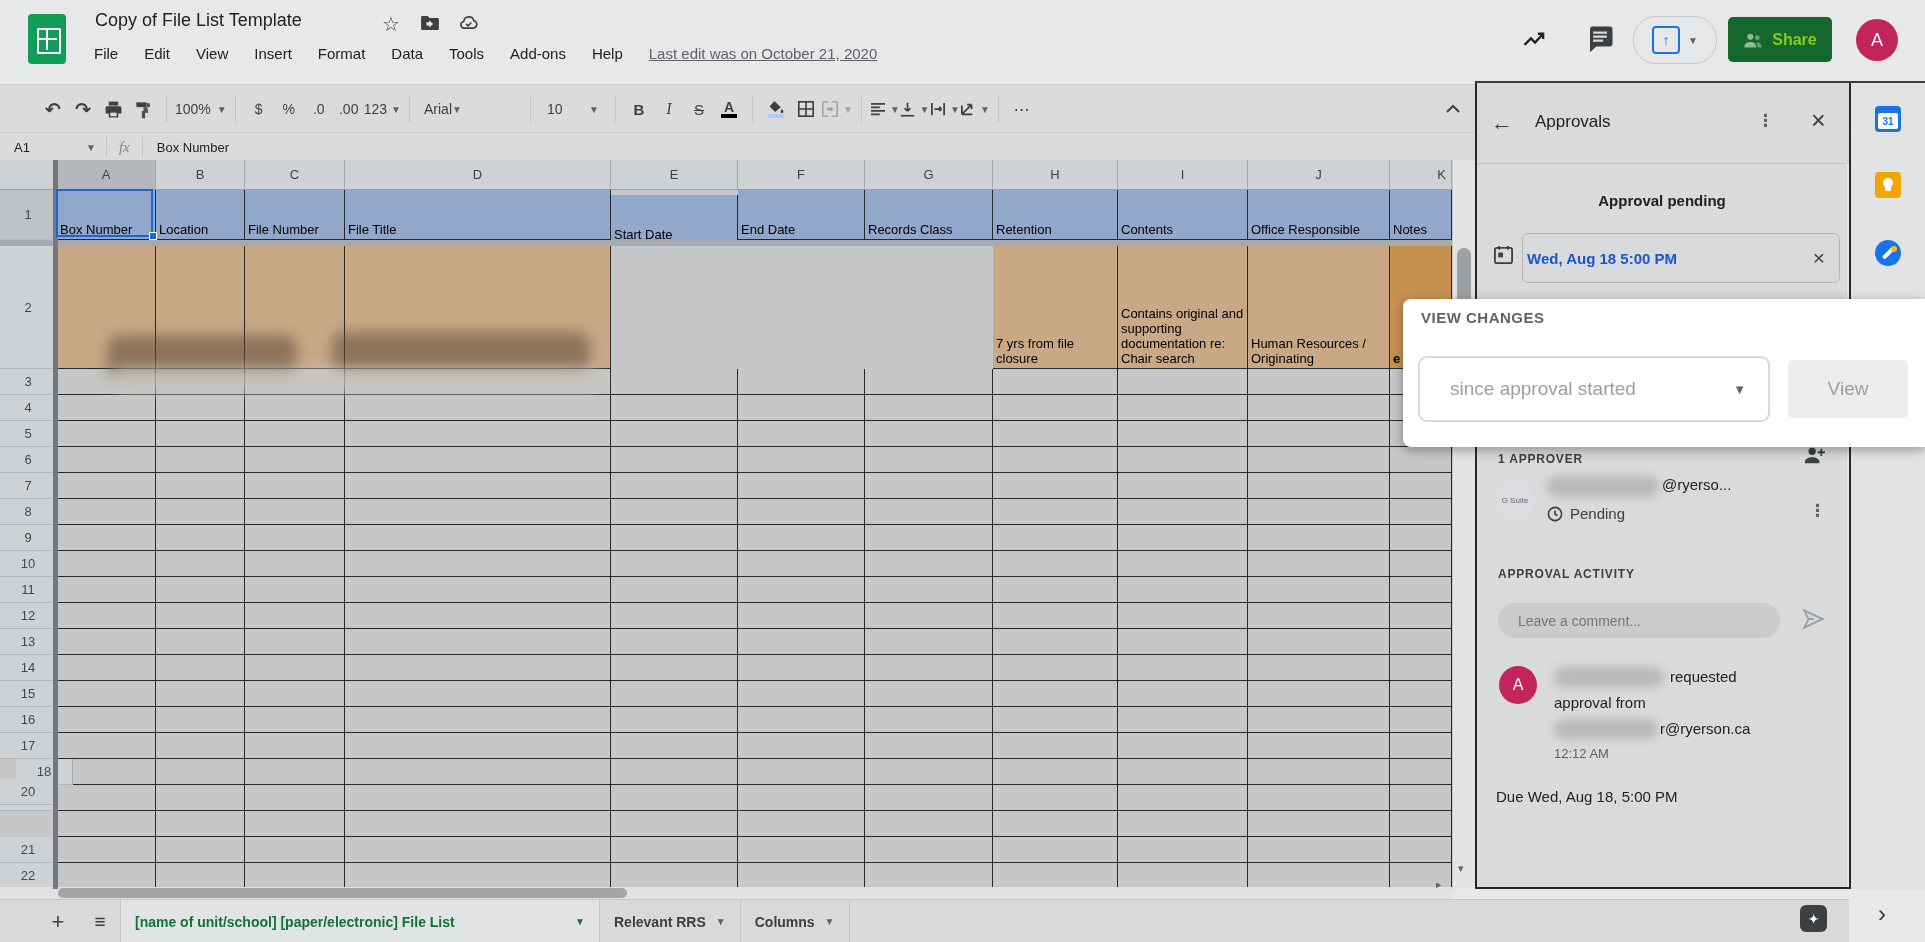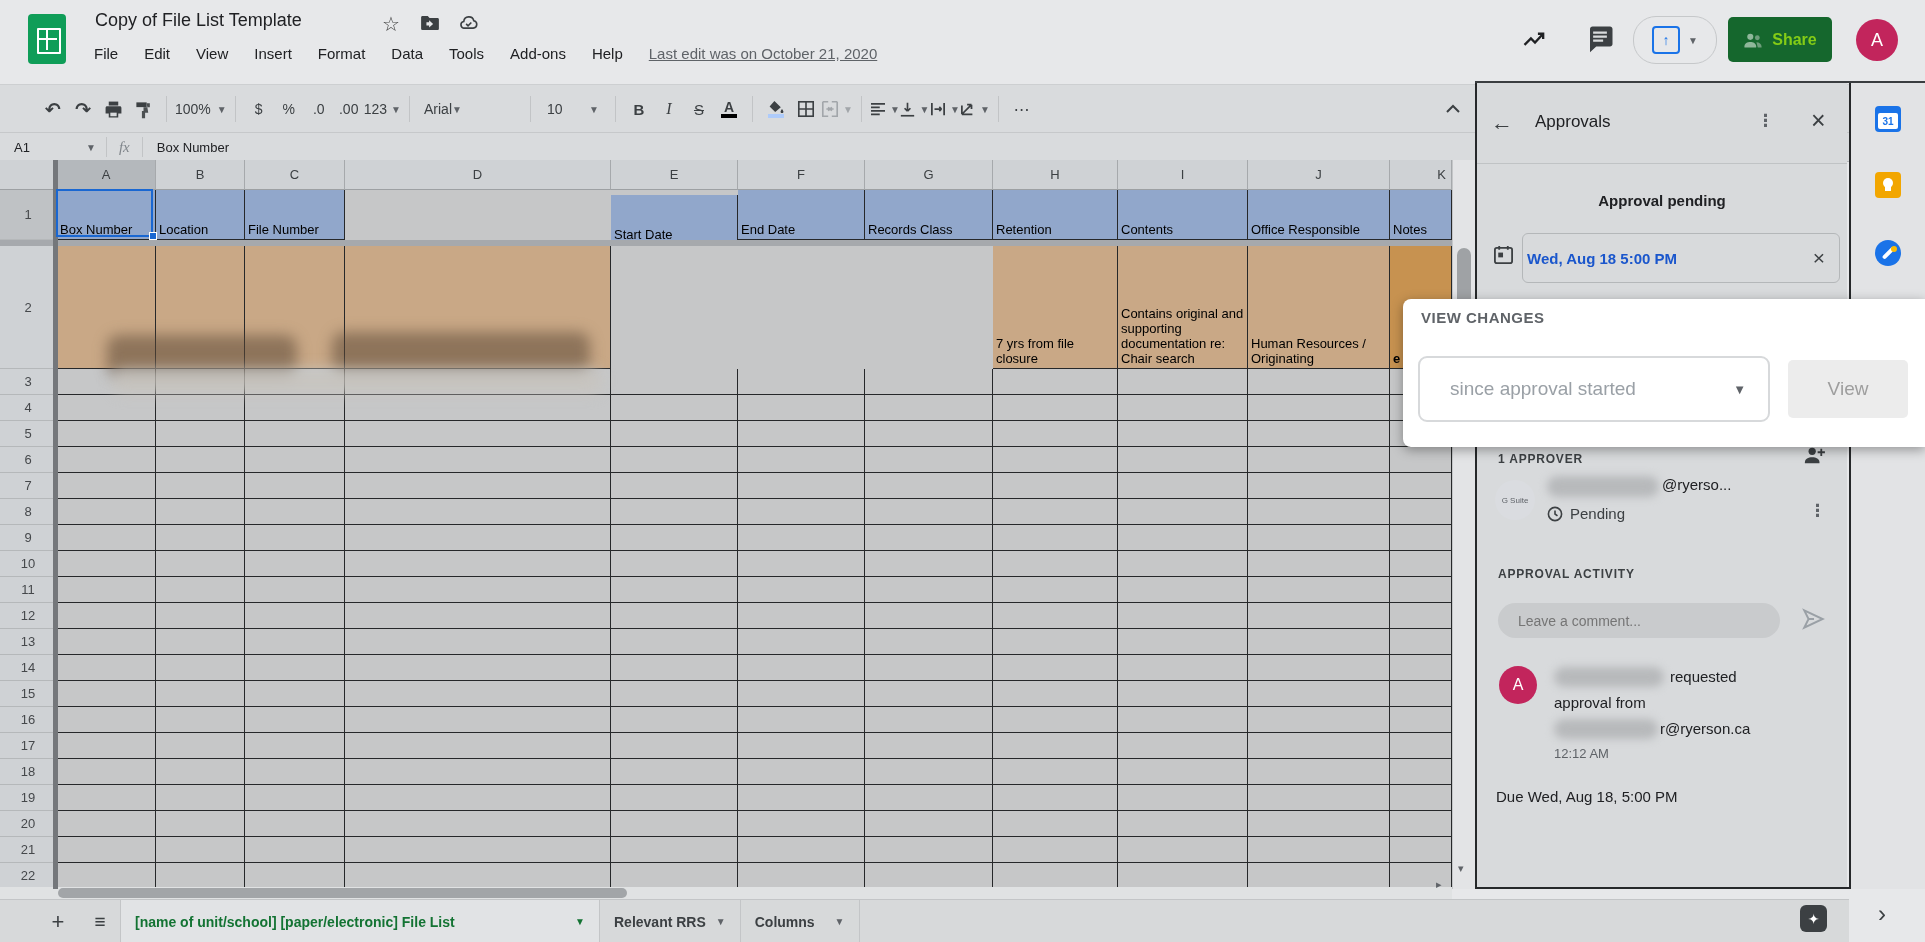--- a/index.html
+++ b/index.html
@@ -301,20 +301,21 @@
       <div class="cell empty" style="left: 245px; top: 495px; width: 100px; height: 26px;"></div>
       <div class="cell empty" style="left: 245px; top: 521px; width: 100px; height: 26px;"></div>
       <div class="cell empty" style="left: 245px; top: 547px; width: 100px; height: 26px;"></div>
       <div class="cell empty" style="left: 245px; top: 573px; width: 100px; height: 26px;"></div>
       <div class="cell empty" style="left: 245px; top: 599px; width: 100px; height: 26px;"></div>
       <div class="cell empty" style="left: 245px; top: 625px; width: 100px; height: 26px;"></div>
       <div class="cell empty" style="left: 245px; top: 651px; width: 100px; height: 26px;"></div>
       <div class="cell empty" style="left: 245px; top: 677px; width: 100px; height: 26px;"></div>
       <div class="cell empty" style="left: 245px; top: 703px; width: 100px; height: 26px;"></div>
       <div class="colhdr" style="left: 345px; top: 0px; width: 266px; height: 30px;">D</div>
+      <div class="cell hdr" style="left: 345px; top: 30px; width: 266px; height: 50px;">File Title</div>
       <div class="cell row2" style="left: 345px; top: 86px; width: 266px; height: 123px;"></div>
       <div class="cell empty" style="left: 345px; top: 209px; width: 266px; height: 26px;"></div>
       <div class="cell empty" style="left: 345px; top: 235px; width: 266px; height: 26px;"></div>
       <div class="cell empty" style="left: 345px; top: 261px; width: 266px; height: 26px;"></div>
       <div class="cell empty" style="left: 345px; top: 287px; width: 266px; height: 26px;"></div>
       <div class="cell empty" style="left: 345px; top: 313px; width: 266px; height: 26px;"></div>
       <div class="cell empty" style="left: 345px; top: 339px; width: 266px; height: 26px;"></div>
       <div class="cell empty" style="left: 345px; top: 365px; width: 266px; height: 26px;"></div>
       <div class="cell empty" style="left: 345px; top: 391px; width: 266px; height: 26px;"></div>
       <div class="cell empty" style="left: 345px; top: 417px; width: 266px; height: 26px;"></div>
@@ -497,23 +498,23 @@
       <div class="rowhdr" style="top: 339px; height: 26px;">8</div>
       <div class="rowhdr" style="top: 365px; height: 26px;">9</div>
       <div class="rowhdr" style="top: 391px; height: 26px;">10</div>
       <div class="rowhdr" style="top: 417px; height: 26px;">11</div>
       <div class="rowhdr" style="top: 443px; height: 26px;">12</div>
       <div class="rowhdr" style="top: 469px; height: 26px;">13</div>
       <div class="rowhdr" style="top: 495px; height: 26px;">14</div>
       <div class="rowhdr" style="top: 521px; height: 26px;">15</div>
       <div class="rowhdr" style="top: 547px; height: 26px;">16</div>
       <div class="rowhdr" style="top: 573px; height: 26px;">17</div>
-      <div class="rowhdr" style="top: 599px; height: 26px;">18</div>
+      <div class="rowhdr" style="top: 599px; height: 26px; margin-left: 16px;">18</div>
       <div class="rowhdr" style="top: 625px; height: 26px;">19</div>
-      <div class="rowhdr" style="top: 651px; height: 26px;">20</div>
+      <div class="rowhdr" style="top: 619px; height: 26px;">20</div>
       <div class="rowhdr" style="top: 677px; height: 26px;">21</div>
       <div class="rowhdr" style="top: 703px; height: 26px;">22</div>
     </div>
 
   <div class="abs" style="left:1452px;top:160px;width:23px;height:729px;background:#e3e4e6;border-left:1px solid #c4c6c8;box-sizing:border-box;">
     <div class="abs" style="left:4px;top:88px;width:14px;height:172px;background:#9fa2a5;border-radius:7px;"></div>
     <div class="abs" style="left:5px;top:702px;color:#5f6368;font-size:11px;">▾</div>
   </div>
   <div class="abs" style="left:1436px;top:878px;color:#5f6368;font-size:11px;z-index:4;">▸</div>
 
@@ -525,21 +526,21 @@
     <div class="ico" style="width:44px;margin-left:36px;font-size:22px;color:#3c4043;">+</div>
     <div class="ico" style="width:40px;font-size:19px;color:#3c4043;">≡</div>
     <div class="sheettab active" style="width:450px;justify-content:space-between;">
       <span>[name of unit/school] [paper/electronic] File List</span>
         <span class="caret" style="color:#137333;">▼</span>
     </div>
     <div class="sheettab" style="gap:10px;">
         <span>Relevant RRS</span>
         <span class="caret">▼</span>
       </div>
-    <div class="sheettab" style="gap:20px;">
+    <div class="sheettab" style="gap:10px;">
         <span>Columns</span>
         <span class="caret">▼</span>
       </div>
   </div>
   <div class="abs" style="left:1800px;top:905px;width:27px;height:27px;background:#3c4043;border-radius:6px;color:#fff;font-size:14px;display:flex;align-items:center;justify-content:center;">✦</div>
   <div class="abs" style="left:1878px;top:900px;font-size:24px;color:#3c4043;">›</div>
 
   <div class="abs" style="left:1849px;top:82px;width:76px;height:807px;background:#e2e3e5;border-left:2px solid #26282a;box-sizing:border-box;">
     <div class="abs" style="left:24px;top:24px;width:26px;height:26px;background:#1a73e8;border-radius:4px;">
       <div class="abs" style="left:3px;top:7px;width:20px;height:16px;background:#fff;border-radius:2px;color:#1a73e8;font-size:10px;font-weight:bold;display:flex;align-items:center;justify-content:center;">31</div>

